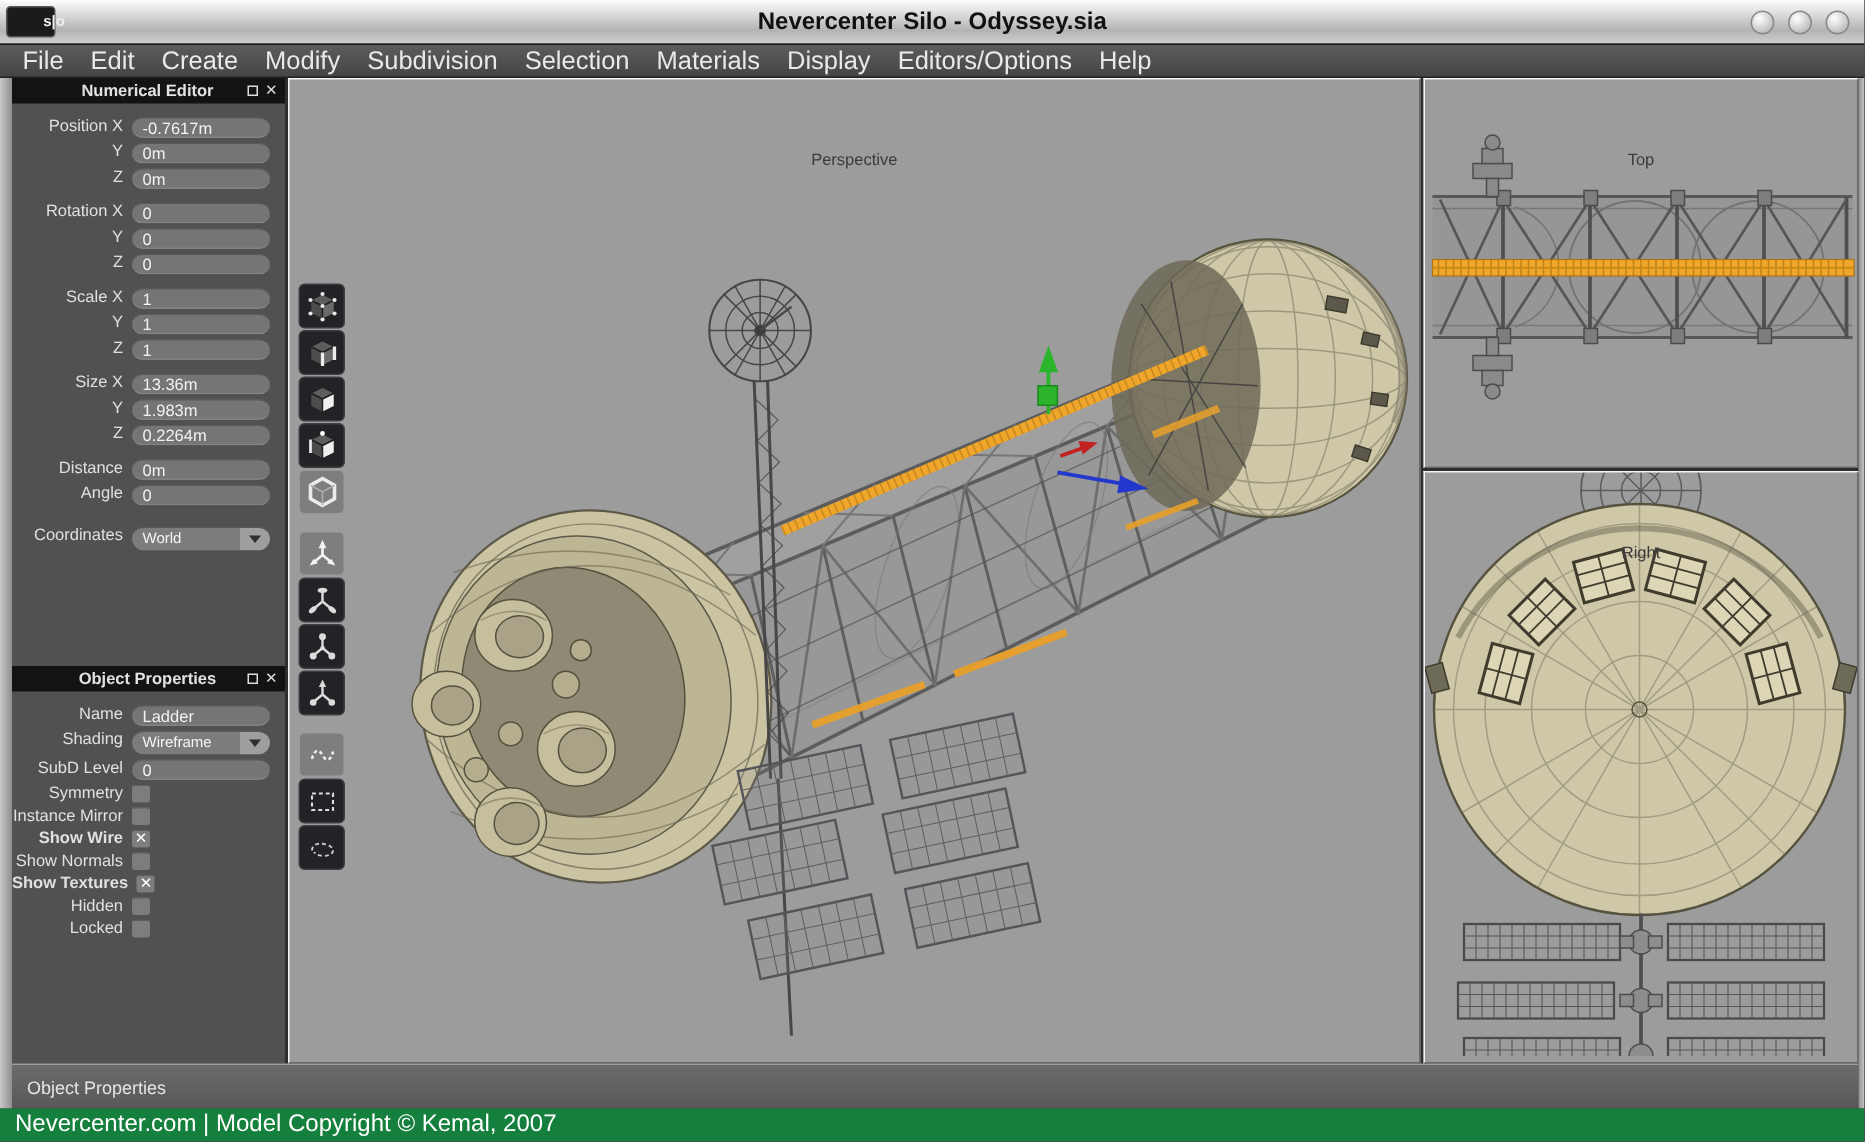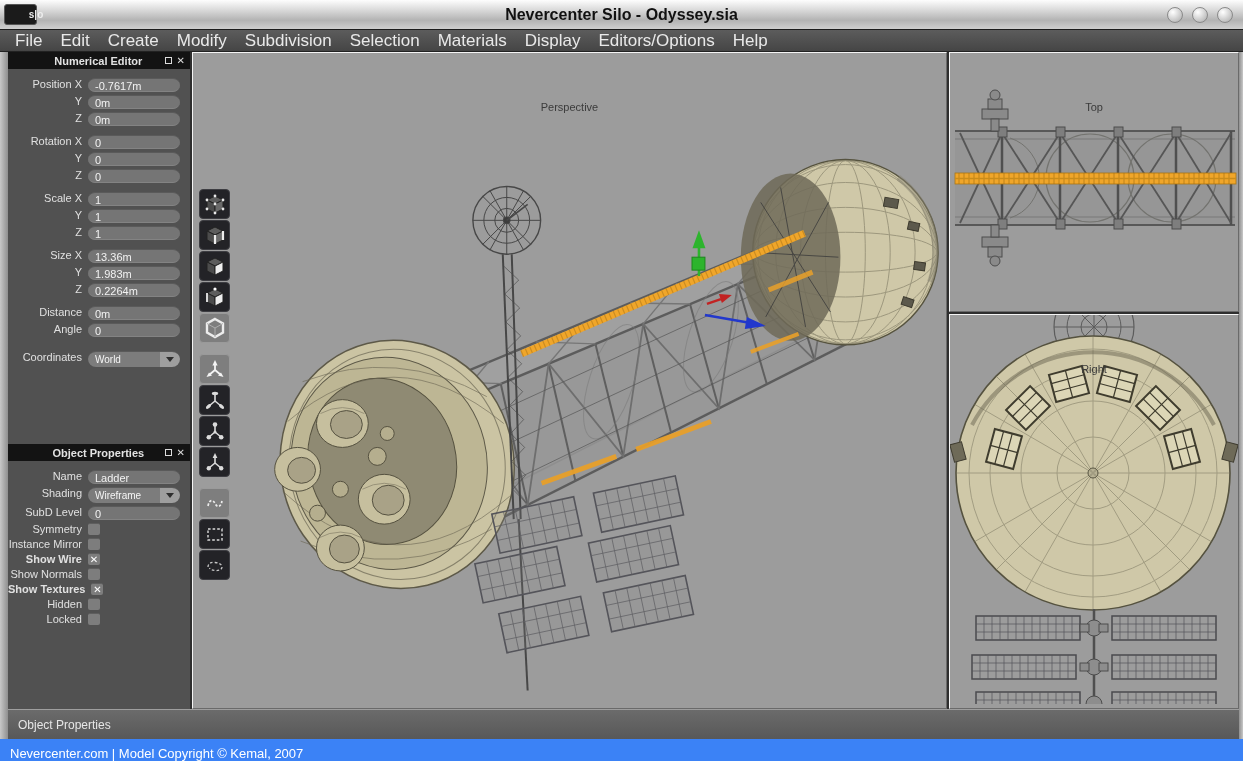--- a/index.html
+++ b/index.html
@@ -68,21 +68,21 @@
   
   .toolbar { position:absolute; left:6px; top:136px; width:32px; z-index:6; }
   .tb-btn { width:31px; height:30px; margin-bottom:1px; background:#232327; border:1px solid #3d3d42; border-radius:4px;
             display:flex; align-items:center; justify-content:center; }
   .tb-btn.sel { background:#7e7e7e; border-color:#9a9a9a; }
   .tb-gap { height:10px; }
 
   
   .statusbar { flex:0 0 30px; background:linear-gradient(#6b6b6b,#585858); border-top:1px solid #9e9e9e;
                color:#e6e6e6; font-size:12px; display:flex; align-items:center; padding-left:10px; }
-  .bottombar { flex:0 0 22px; background:#3b82f6; color:#fff; font-size:13px; display:flex; align-items:flex-end; padding-left:10px; }
+  .bottombar { flex:0 0 22px; background:#15803d; color:#fff; font-size:16px; display:flex; align-items:center; padding-left:10px; }
 </style>
 </head>
 <body>
 
 <div class="window">
 
   <div class="titlebar">
     <div class="logo">s|o</div>
     <div class="win-title">Nevercenter Silo - Odyssey.sia</div>
     <div class="win-buttons">

